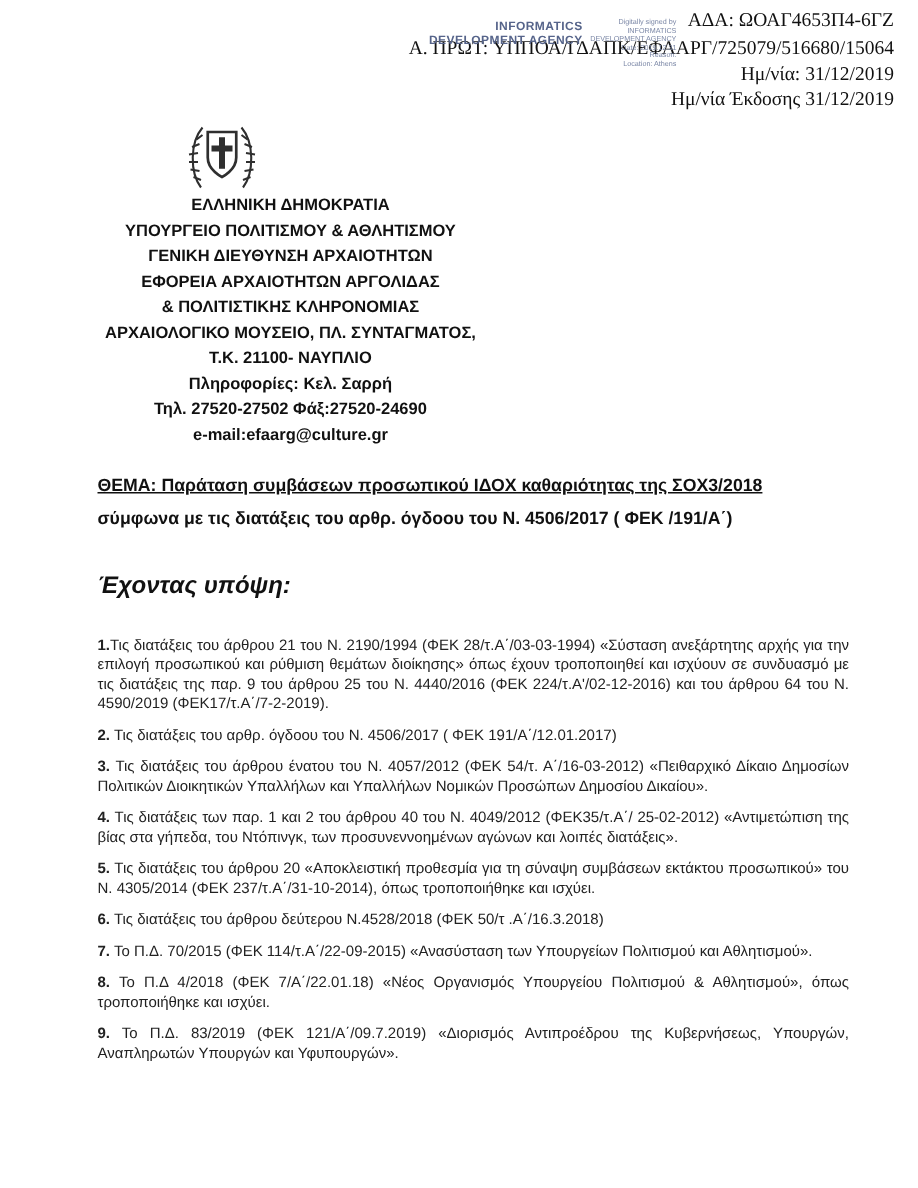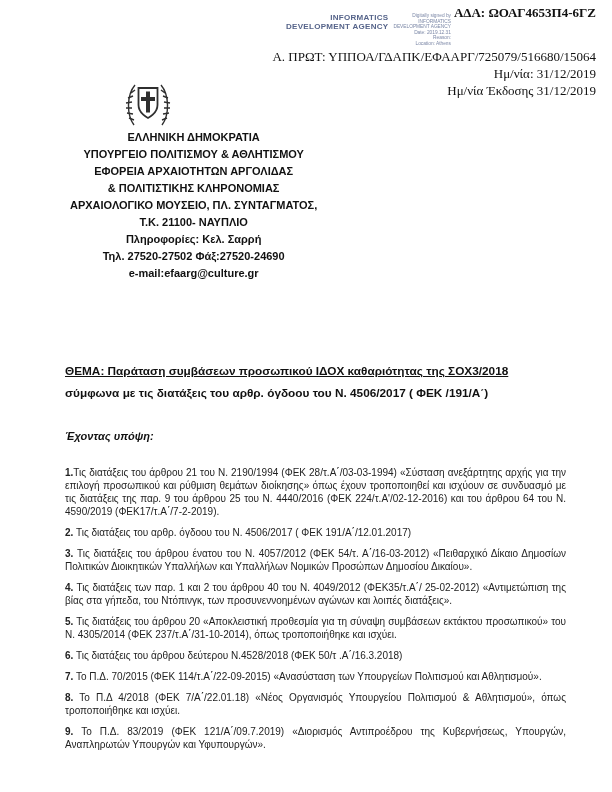--- a/index.html
+++ b/index.html
@@ -14,21 +14,21 @@
     overflow:hidden;
   }
   
   .top-right {
     position:absolute; top:4px; right:16px;
     text-align:right;
     font-family:"Liberation Serif", serif;
     font-size:13px; line-height:17px;
     color:#111;
   }
-  .top-right .ada-line { margin-bottom:27px;font-weight:bold; }
+  .top-right .ada-line { margin-bottom:2px; }
 
   
   .stamp {
     position:absolute; left:286px; top:13px;
     display:flex; gap:5px; align-items:flex-start;
     width:118px;
     text-align:right;
   }
   .stamp-big {
     font-size:8px; font-weight:bold; line-height:9px;
@@ -45,27 +45,27 @@
   
   .letterhead {
     position:absolute; left:70px; top:129px;
     font-weight:bold; font-size:11px; line-height:17px;
     color:#111; white-space:nowrap;text-align:center;
   }
 
   
   .content { position:absolute; left:65px; right:46px; top:312px; }
   .subject {
-    font-weight:bold; font-size:11.8px; line-height:22px; color:#111;margin-top:48px;
+    font-weight:bold; font-size:11.8px; line-height:22px; color:#111;
   }
   .subject .underlined { text-decoration:underline; }
   .intro {
     margin-top:26px;
     font-weight:bold; font-style:italic;
-    font-size:11px; color:#111;
+    font-size:16px; color:#111;
   }
   .items {
     margin-top:24px;
     font-size:10px; line-height:13px;
     text-align:justify; color:#222;
   }
   .item { margin-bottom:8px; }
   .item .num { font-weight:bold; }
 </style>
 </head>
@@ -105,20 +105,21 @@
       </g>
       <path d="M13.5 9 h19 v17 c0 8.5 -9.5 13 -9.5 13 s-9.5 -4.5 -9.5 -13 z" fill="#ffffff" stroke="#2f2f2f" stroke-width="1.8"></path>
       <rect x="21" y="12.5" width="4" height="21" fill="#2f2f2f"></rect>
       <rect x="16" y="18" width="14" height="4" fill="#2f2f2f"></rect>
     </svg>
   </div>
 
   <div class="letterhead">
     <div>ΕΛΛΗΝΙΚΗ ΔΗΜΟΚΡΑΤΙΑ</div>
     <div>ΥΠΟΥΡΓΕΙΟ ΠΟΛΙΤΙΣΜΟΥ &amp; ΑΘΛΗΤΙΣΜΟΥ</div>
+    <div>ΓΕΝΙΚΗ ΔΙΕΥΘΥΝΣΗ ΑΡΧΑΙΟΤΗΤΩΝ</div>
     <div>ΕΦΟΡΕΙΑ ΑΡΧΑΙΟΤΗΤΩΝ ΑΡΓΟΛΙΔΑΣ</div>
     <div>&amp; ΠΟΛΙΤΙΣΤΙΚΗΣ ΚΛΗΡΟΝΟΜΙΑΣ</div>
     <div>ΑΡΧΑΙΟΛΟΓΙΚΟ ΜΟΥΣΕΙΟ, ΠΛ. ΣΥΝΤΑΓΜΑΤΟΣ,</div>
     <div>Τ.Κ. 21100- ΝΑΥΠΛΙΟ</div>
     <div>Πληροφορίες: Κελ. Σαρρή</div>
     <div>Τηλ. 27520-27502 Φάξ:27520-24690</div>
     <div>e-mail:efaarg@culture.gr</div>
   </div>
 
   <div class="content">

